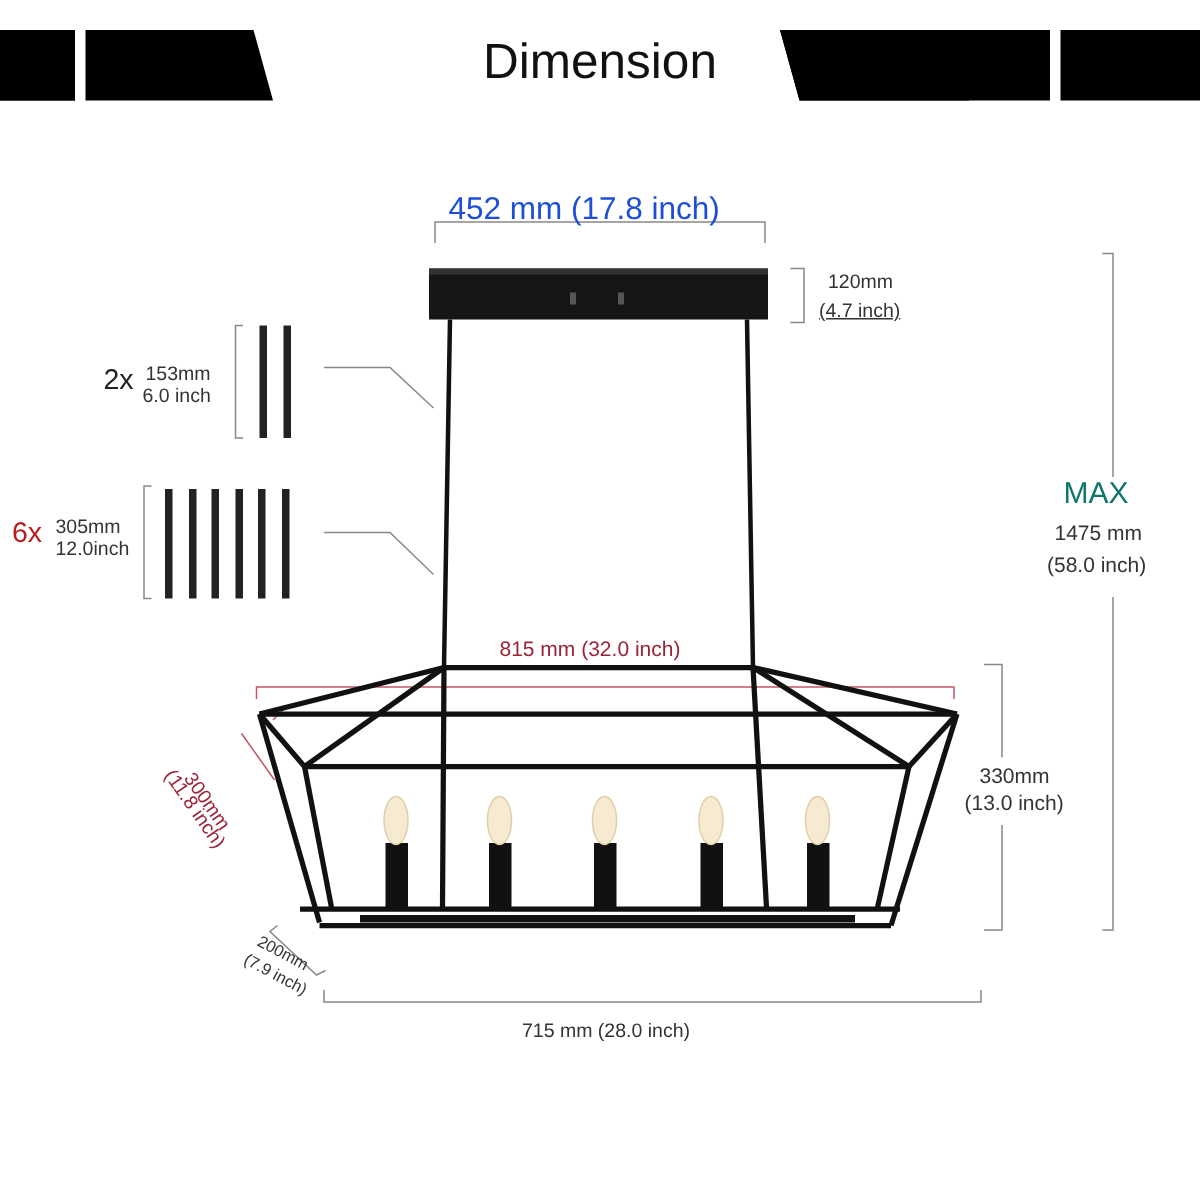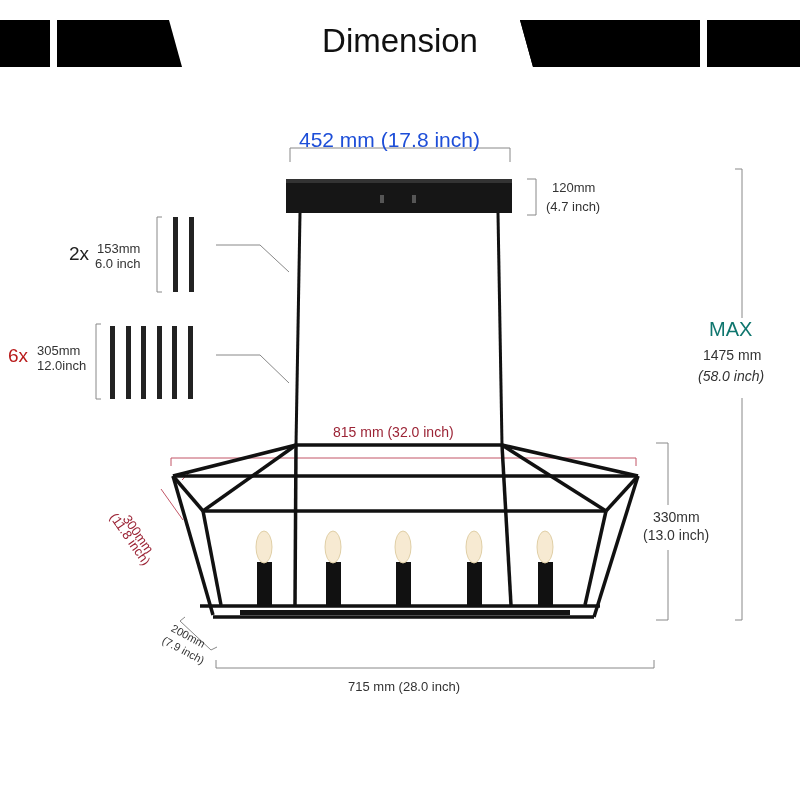--- a/index.html
+++ b/index.html
@@ -120,25 +120,25 @@
     <polyline points="185,617 180,621 211,650 217,647"></polyline>
     <polyline points="216,660 216,668 654,668 654,660"></polyline>
   </g>
 </svg>
 
 <div class="title">Dimension</div>
 
 <div class="lbl" style="left:299px;top:112px;font-size:21px;color:#1d4ed8;margin-top:16px;">452 mm (17.8 inch)</div>
 
 <div class="lbl" style="left:552px;top:180px;font-size:13px;">120mm</div>
-<div class="lbl" style="left:546px;top:199px;font-size:13px;">(4.7 inch)</div>
+<div class="lbl" style="left:546px;top:199px;font-size:13px;text-decoration:underline;">(4.7 inch)</div>
 
 <div class="lbl" style="left:709px;top:318px;font-size:20px;color:#0f766e;">MAX</div>
 <div class="lbl" style="left:703px;top:347px;font-size:14px;">1475 mm</div>
-<div class="lbl" style="left:698px;top:368px;font-size:14px;font-style:italic;">(58.0 inch)</div>
+<div class="lbl" style="left:698px;top:368px;font-size:14px;">(58.0 inch)</div>
 
 <div class="lbl red" style="left:333px;top:424px;font-size:14px;">815 mm (32.0 inch)</div>
 
 <div class="lbl" style="left:653px;top:509px;font-size:14px;">330mm</div>
 <div class="lbl" style="left:643px;top:527px;font-size:14px;">(13.0 inch)</div>
 
 <div class="lbl red" style="left:132px;top:512px;font-size:13px;transform:rotate(55deg);transform-origin:left top;">300mm</div>
 <div class="lbl red" style="left:119px;top:510px;font-size:13px;transform:rotate(55deg);transform-origin:left top;">(11.8 inch)</div>
 
 <div class="lbl" style="left:175px;top:622px;font-size:11px;transform:rotate(28deg);transform-origin:left top;">200mm</div>

